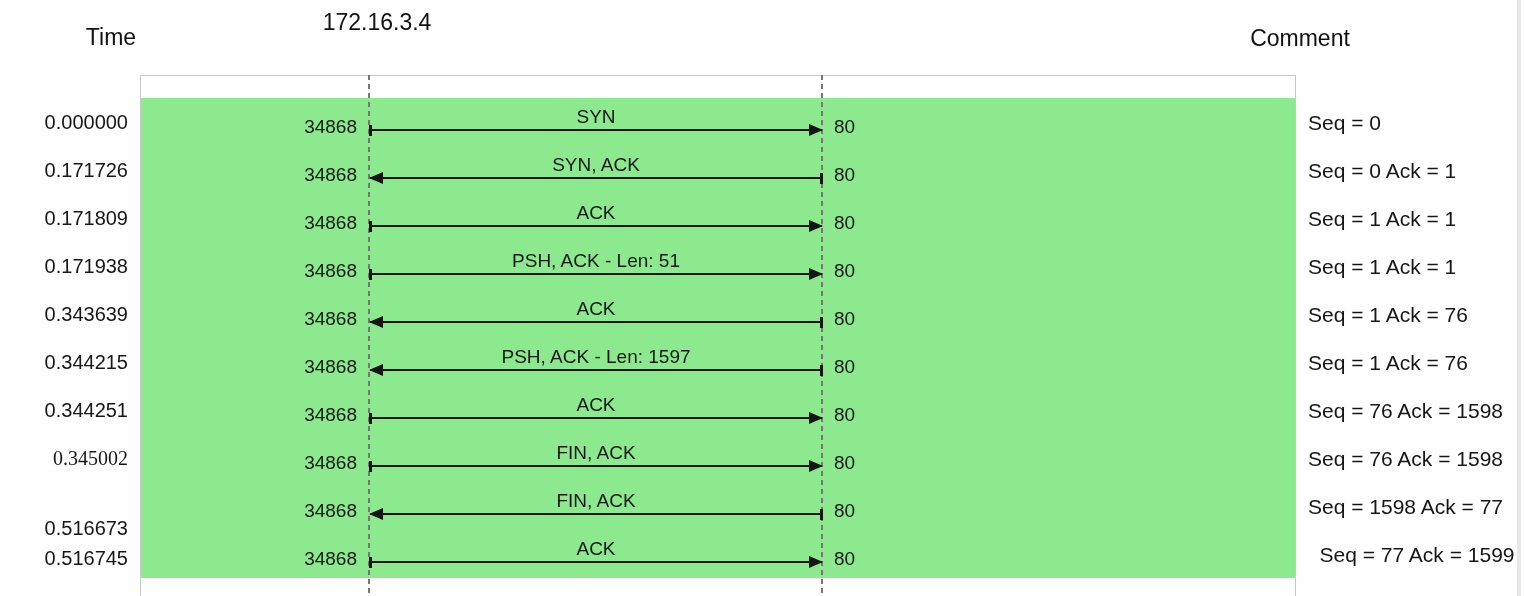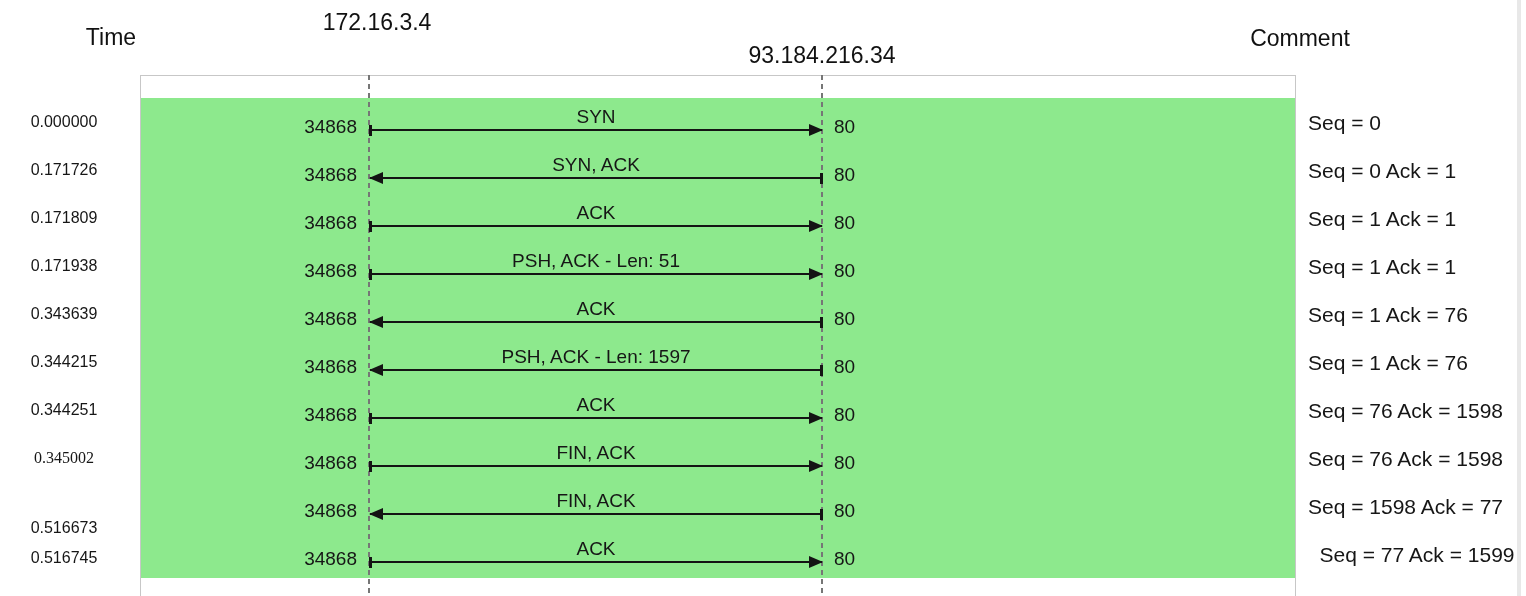--- a/index.html
+++ b/index.html
@@ -10,22 +10,22 @@
   .hdr { position:absolute; white-space:nowrap; font-size:23px; line-height:30px;
          transform:translateX(-50%); color:#111; }
 
   #flow-panel { position:absolute; left:140px; top:75px; width:1156px; height:521px;
                 background:#ffffff; border:1.5px solid #c7c7c7; border-bottom:none; }
   #flow-band  { position:absolute; left:141px; top:98px; width:1154px; height:480px; }
 
   .node-line { position:absolute; top:75px; width:2px; height:521px;
                background:repeating-linear-gradient(to bottom,#767676 0 5px,transparent 5px 9px); }
 
-  .time-label { position:absolute; left:0; width:128px; text-align:center;
-                font-size:16px; line-height:28px; white-space:nowrap; }
+  .time-label { position:absolute; left:0; width:128px; text-align:right;
+                font-size:20px; line-height:28px; white-space:nowrap; }
   .porta-label { position:absolute; left:217px; width:140px; text-align:right;
                  font-size:19px; line-height:24px; white-space:nowrap; }
   .portb-label { position:absolute; left:834px; width:140px; text-align:left;
                  font-size:19px; line-height:24px; white-space:nowrap; }
   .flags-label { position:absolute; left:370px; width:452px; text-align:center;
                  font-size:19px; line-height:24px; white-space:nowrap; }
   .comment-label { position:absolute; left:1308px; width:218px; text-align:left;
                    font-size:21px; line-height:26px; white-space:nowrap; }
 
   .pkt-arrow { position:absolute; left:370px; width:452px; height:2px; background:#141414; }
@@ -39,21 +39,20 @@
 
   #scroll-track { position:absolute; left:1517px; top:0; width:4px; height:596px; background:#e8e8e8; }
 </style>
 </head>
 <body>
 
 <div id="stage">
 
   <div class="hdr" style="left:92px;  top:22px;margin-left:19px;">Time</div>
   <div class="hdr" style="left:354px; top:7px;margin-left:23px;">172.16.3.4</div>
-  <div class="hdr" style="left:822px; top:40px;">93.184.216.34</div>
   <div class="hdr" style="left:1300px;top:23px;">Comment</div>
 
   <div id="flow-panel"></div>
   <div id="flow-band" style="background: rgb(141, 233, 141);"></div>
 
   <div class="node-line" style="left:368px;"></div>
   <div class="node-line" style="left:821px;"></div>
 
   <div id="rows">
       <div style="position:absolute;left:0;top:0;">

